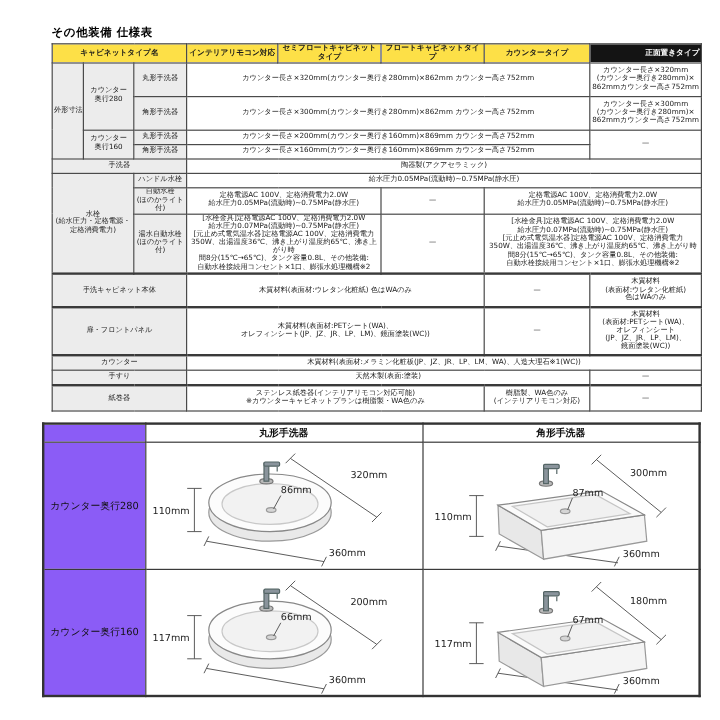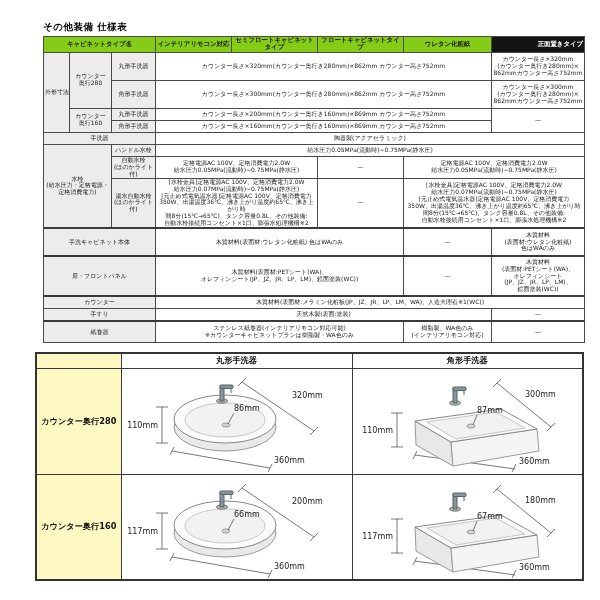--- a/index.html
+++ b/index.html
@@ -15,36 +15,36 @@
   }
   
   table{border-collapse:collapse;table-layout:fixed;}
   .spec{position:absolute;left:43px;top:36px;width:541px;border:1.5px solid #3a3a3a;}
   .spec td{
     border:1px solid #4a4a4a;
     font-size:6px;line-height:1.15;text-align:center;vertical-align:middle;
     padding:0 1px;white-space:pre-line;overflow:hidden;color:#1a1a1a;
   }
   .spec td.lbl{background:#ececec;}
-  .spec td.hdr{background:#84cc16;font-weight:bold;font-size:6.4px;}
+  .spec td.hdr{background:#fde047;font-weight:bold;font-size:6.4px;}
   .spec td.hdr-dark{background:#141414;color:#ffffff;text-align:right;}
   .spec td.nowrap{white-space:nowrap;}
   .spec tr.h14{height:14px}.spec tr.h28{height:28px}.spec tr.h12{height:12px}
   .spec tr.h22{height:22px}.spec tr.h40{height:40px}.spec tr.h13{height:13px}
   .spec tr.sect td{border-top:2px solid #3a3a3a;}
   
   .diag{position:absolute;left:35px;top:352px;width:547px;border:2px solid #333;}
   .diag td{
     border:1.2px solid #3a3a3a;text-align:center;vertical-align:middle;
     font-size:8px;color:#111;padding:0;overflow:hidden;
   }
   .diag tr.hrow{height:15px;}
   .diag tr.drow{height:106px;}
   .diag td.dhdr{font-weight:bold;background:#ffffff;font-size:8.2px;}
-  .diag td.dlbl{background:#fef9c3;font-weight:bold;font-size:8.2px;}
+  .diag td.dlbl{background:#8b5cf6;font-weight:normal;font-size:8.2px;}
   .diag svg{display:block;margin:0 auto;}
   svg .dim{stroke:#555;stroke-width:0.8;fill:none;}
   svg text{font-family:"DejaVu Sans",sans-serif;font-size:8px;fill:#222;}
   .defs-holder{position:absolute;width:0;height:0;overflow:hidden;}
 </style>
 </head>
 <body>
 
 <div class="page">
 
@@ -106,21 +106,21 @@
         <col style="width:86px">
       <col style="width:88px">
         <col style="width:93px">
     </colgroup>
     <tbody>
         <tr class="h14">
       <td class="hdr" colspan="3">キャビネットタイプ名</td>
       <td class="hdr">インテリアリモコン対応</td>
       <td class="hdr">セミフロートキャビネットタイプ</td>
       <td class="hdr">フロートキャビネットタイプ</td>
-      <td class="hdr">ウレタン化粧紙</td>
+      <td class="hdr">カウンタータイプ</td>
       <td class="hdr hdr-dark">正面置きタイプ</td>
     </tr>
     <tr class="h28">
       <td class="lbl nowrap" rowspan="4">外形寸法</td>
       <td class="lbl" rowspan="2">カウンター
 奥行280</td>
       <td class="lbl">丸形手洗器</td>
       <td colspan="4">カウンター長さ×320mm(カウンター奥行き280mm)×862mm カウンター高さ752mm</td>
       <td>カウンター長さ×320mm
 (カウンター奥行き280mm)×

